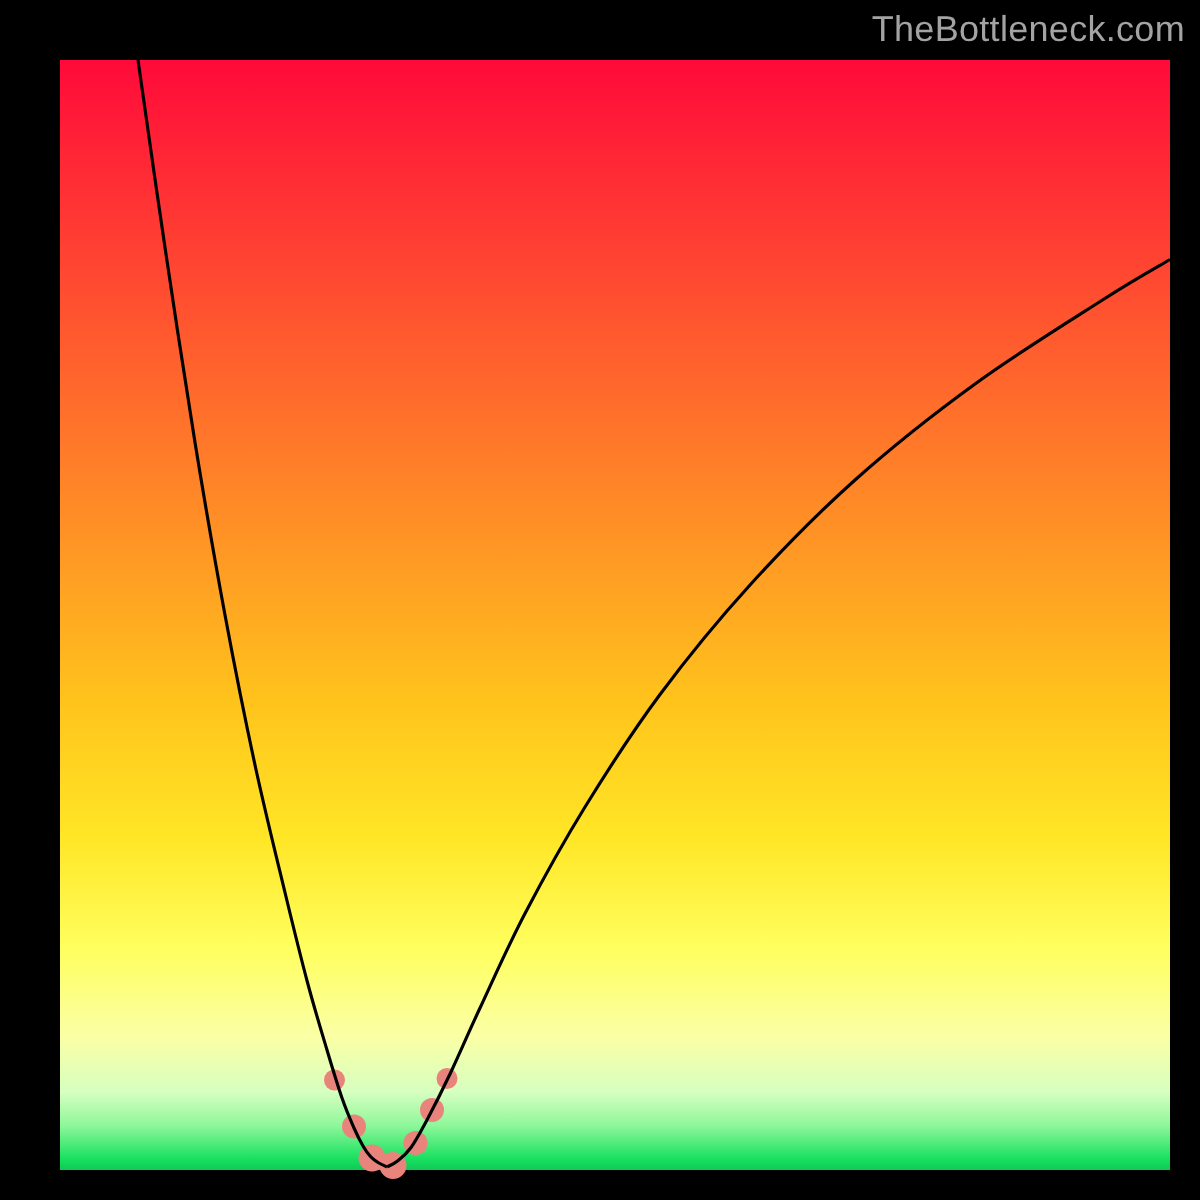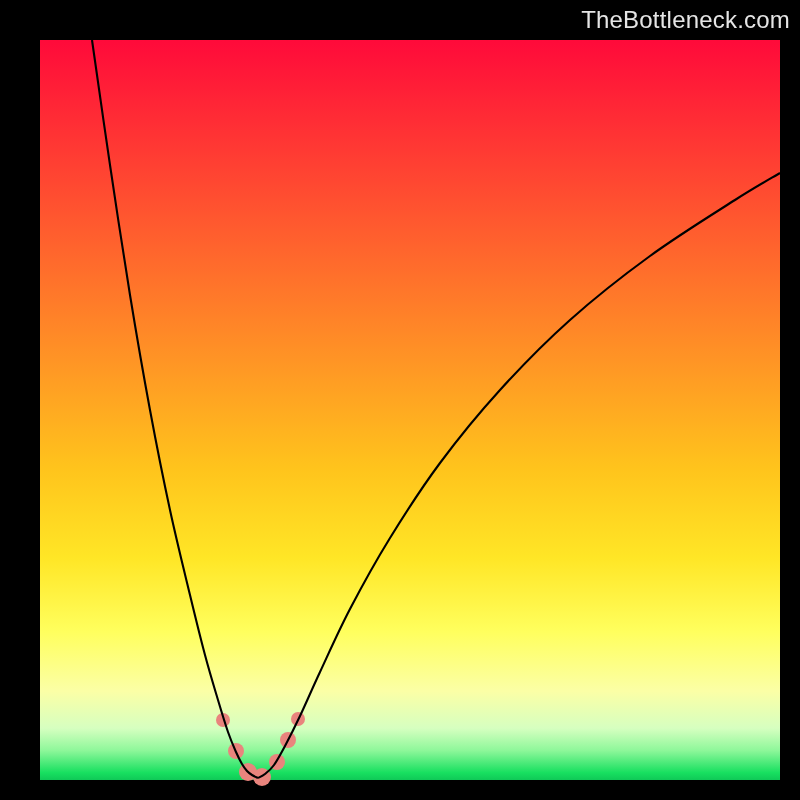--- a/index.html
+++ b/index.html
@@ -42,21 +42,21 @@
     position: absolute;
     left: 0; top: 0;
     width: 740px;
     height: 740px;
     overflow: visible;
   }
   .watermark {
     position: absolute;
     top: 6px;
     right: 10px;
-    color: #e5e5e5;
+    color: #a3a3a3;
     font-size: 24px;
     letter-spacing: 0.2px;
     font-weight: 400;
   }
   .curve {
     fill: none;
     stroke: #000;
     stroke-width: 2.1;
   }
   .marker {

